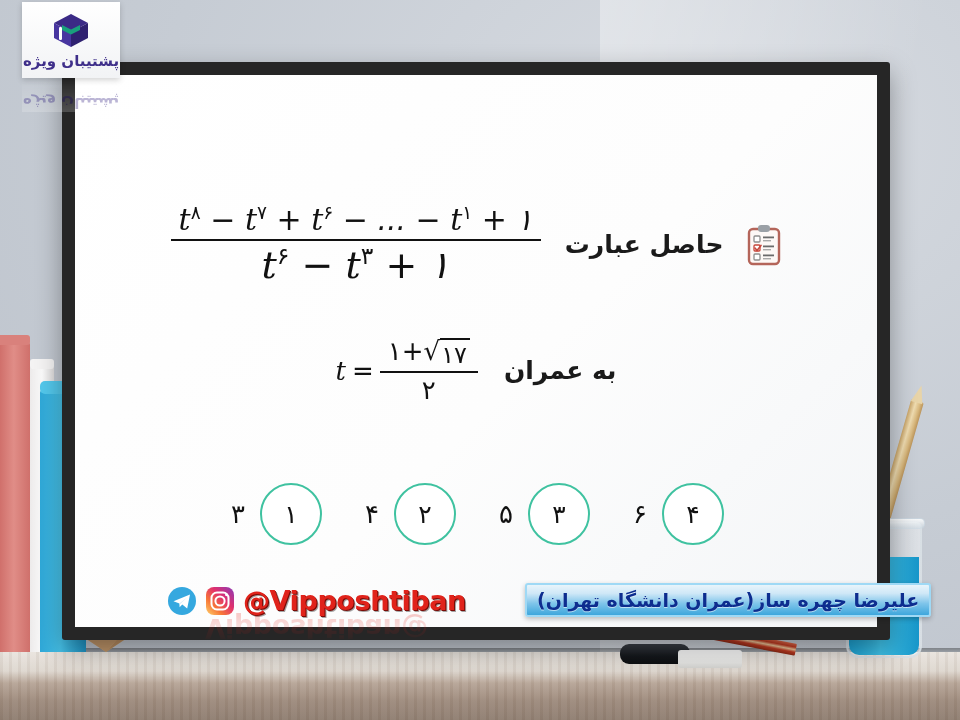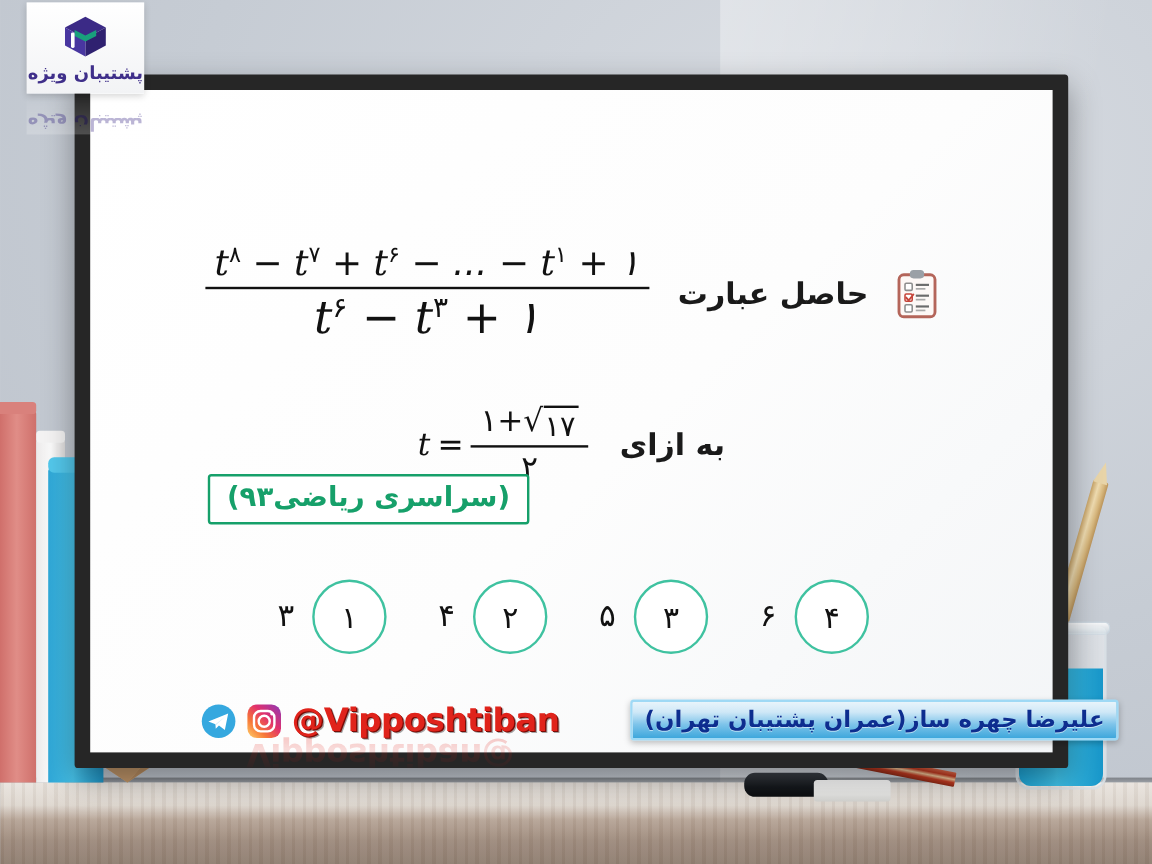--- a/index.html
+++ b/index.html
@@ -303,40 +303,39 @@
             <span>t</span><sup class="fa-sup">۸</sup><span class="fa"> − </span><span>t</span><sup class="fa-sup">۷</sup><span class="fa"> + </span><span>t</span><sup class="fa-sup">۶</sup><span class="fa"> − ... − </span><span>t</span><sup class="fa-sup">۱</sup><span class="fa"> + </span><span class="fa">۱</span>
           </span>
           <span class="frac-bar"></span>
           <span class="den serif-it">
             <span>t</span><sup class="fa-sup">۶</sup><span class="fa"> − </span><span>t</span><sup class="fa-sup">۳</sup><span class="fa"> + </span><span class="fa">۱</span>
           </span>
         </span>
       </div>
 
       <div class="q2">
-        <span class="q2-pre fa">به ازای</span>
+        <span class="q2-pre fa">به عمران</span>
 
         <span class="t-eq math">
           <span class="serif-it">t</span>
           <span>=</span>
           <span class="frac">
             <span class="num">
               <span class="fa">۱+</span><span class="sqrt">
                   <span class="radical">√</span>
                   <span class="rad-body fa">۱۷</span>
                 </span>
             </span>
             <span class="frac-bar"></span>
             <span class="den fa">۲</span>
           </span>
         </span>
 
       </div>
 
-      <div class="source-box fa">(سراسری ریاضی۹۳)</div>
 
       <div class="options">
         <div class="option">
           <span class="opt-circle fa">۱</span>
           <span class="opt-value fa">۳</span>
         </div>
         <div class="option">
           <span class="opt-circle fa">۲</span>
           <span class="opt-value fa">۴</span>
         </div>
@@ -372,21 +371,21 @@
             <rect x="6.5" y="6.5" width="17" height="17" rx="5.5" fill="none" stroke="#fff" stroke-width="2"></rect>
             <circle cx="15" cy="15" r="4.6" fill="none" stroke="#fff" stroke-width="2"></circle>
             <circle cx="21.4" cy="8.8" r="1.4" fill="#fff"></circle>
           </svg>
         </span>
         <span class="handle">@Vipposhtiban</span>
       </div>
       <div class="handle-reflect">@Vipposhtiban</div>
 
       <div class="author-banner">
-        <span class="author-text fa">علیرضا چهره ساز(عمران پشتیبان تهران)</span>
+        <span class="author-text fa">علیرضا چهره ساز(عمران دانشگاه تهران)</span>
       </div>
 
     </div>
   </div>
 
   <div class="logo-card">
     <span class="logo-mark">
       <svg width="40" height="40" viewBox="0 0 40 40">
         <polygon points="20,3 37,12 20,21 3,12" fill="#3b2a86"></polygon>
         <polygon points="20,21 37,12 37,27 20,36" fill="#2f2170"></polygon>

